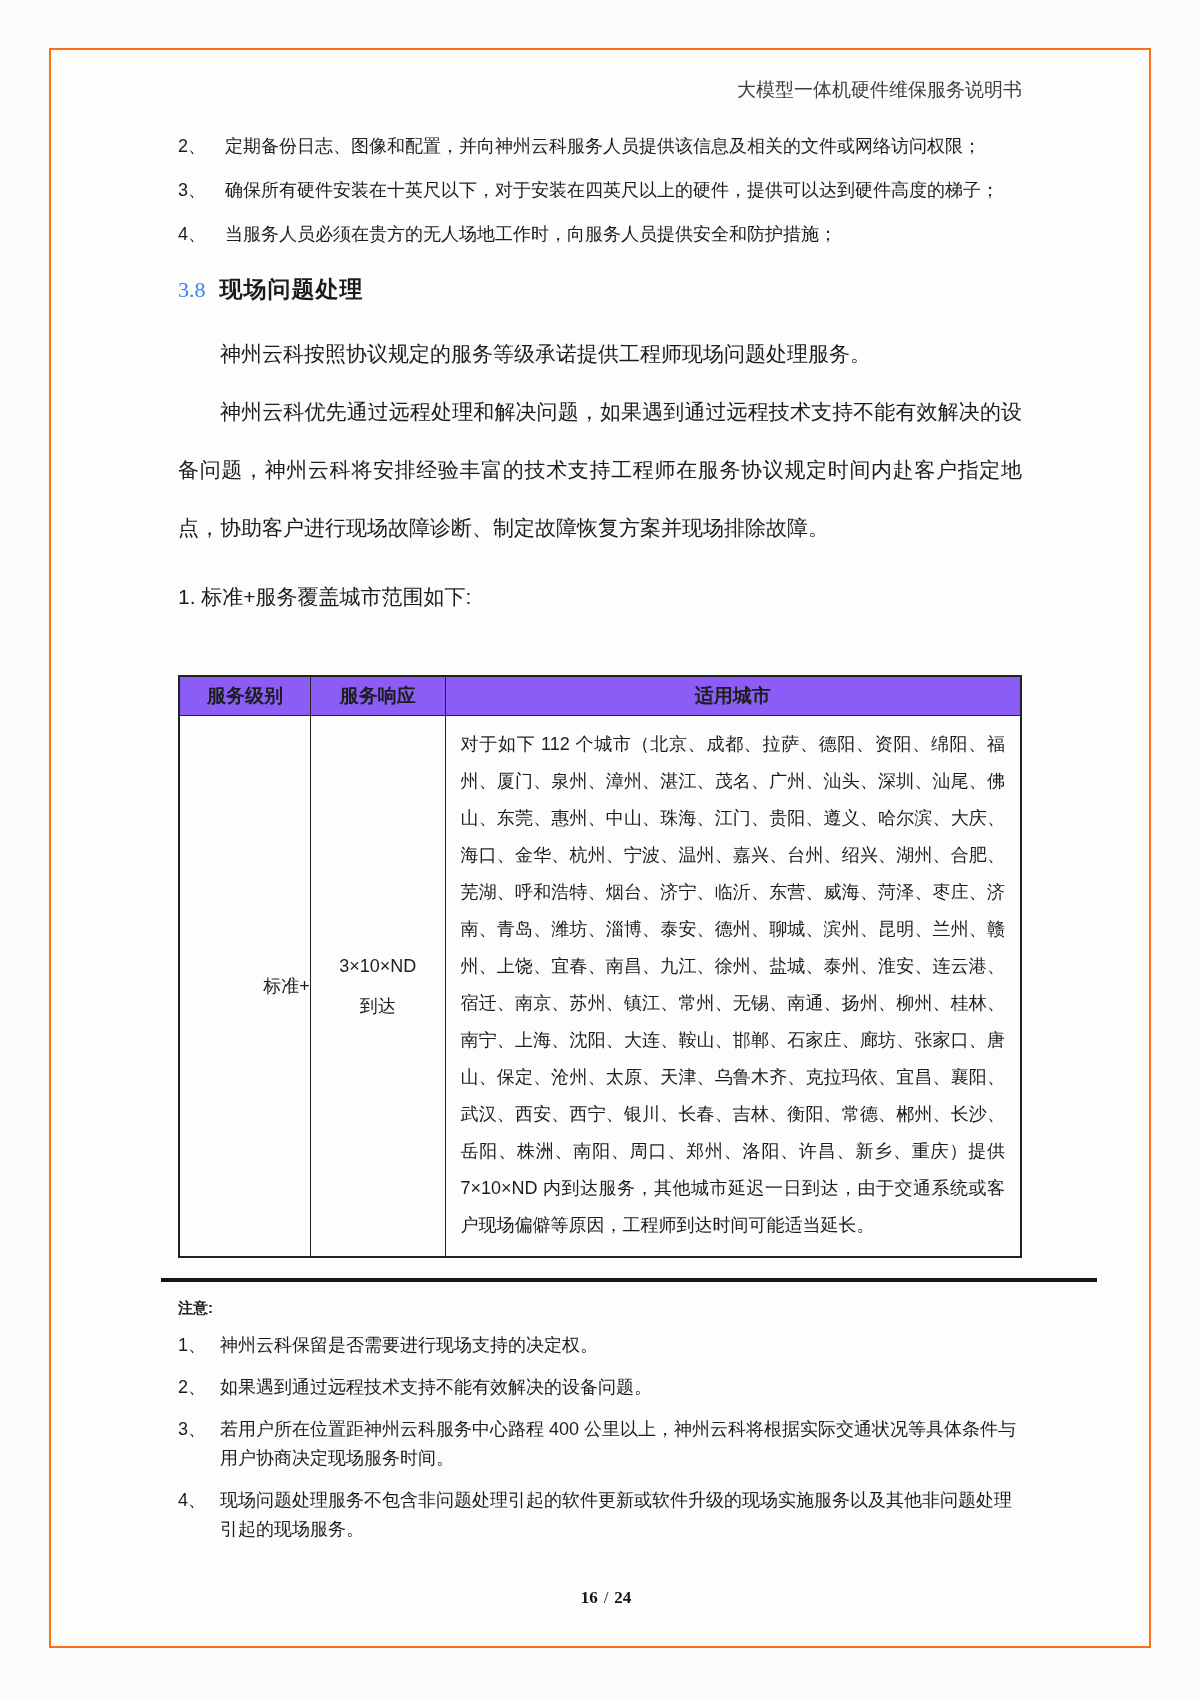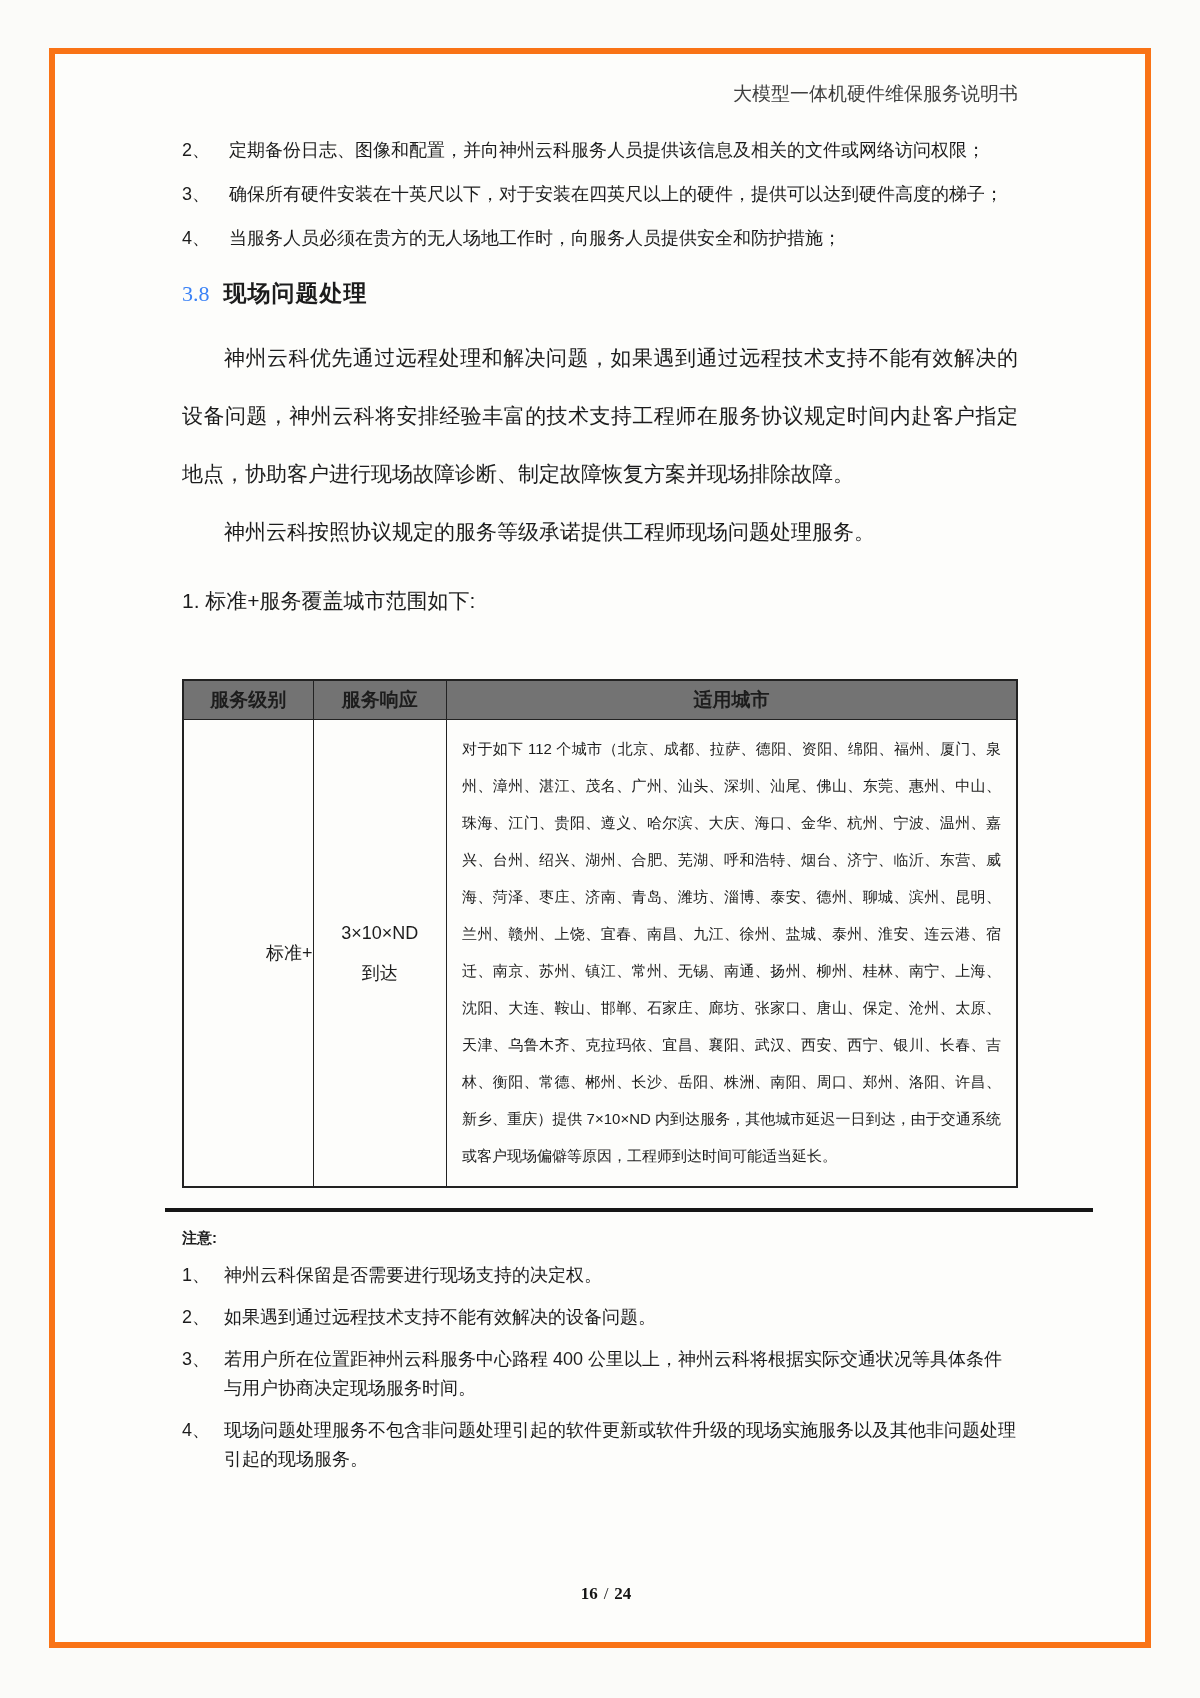--- a/index.html
+++ b/index.html
@@ -8,21 +8,21 @@
     width: 1200px; height: 1698px;
     position: relative;
     font-family: "Liberation Sans", "DejaVu Sans", sans-serif;
     color: #1c1c1c;
     overflow: hidden;
   }
   .page-border {
     position: absolute;
     left: 49px; top: 48px;
     width: 1102px; height: 1600px;
-    border: 6px solid #f97316;
+    border: 2px solid #f97316;
     background: #fdfdfb;
     padding: 0 127px;
   }
   .doc-header {
     margin-top: 27px;
     text-align: right;
     font-family: "Liberation Serif", "DejaVu Serif", serif;
     font-size: 19px;
     color: #3e3e3e;
     line-height: 26px;
@@ -53,41 +53,41 @@
   table.coverage {
     margin-top: 64px;
     width: 100%;
     border-collapse: collapse;
     border: 2px solid #222;
   }
   table.coverage th, table.coverage td {
     border: 1.5px solid #222;
   }
   table.coverage th {
-    background: #737373;
+    background: #8b5cf6;
     height: 39px;
     font-size: 19px;
     font-weight: bold;
     text-align: center;
     vertical-align: middle;
   }
   .col-level  { width: 15.6%; }
   .col-resp   { width: 16.0%; }
   .col-cities { width: 68.4%; }
   td.cell-level {
     text-align: right; vertical-align: middle;
     font-size: 18px;
   }
   td.cell-resp {
     text-align: center; vertical-align: middle;
     font-size: 18px; line-height: 40px;
   }
   td.cell-cities {
     padding: 10px 15px 12px 15px;
-    font-size: 15px;
+    font-size: 18px;
     line-height: 37px;
     text-align: justify;
     text-justify: inter-ideograph;
     vertical-align: top;
   }
   .divider {
     margin-top: 20px;
     margin-left: -17px;
     margin-right: -75px;
     height: 4px;
@@ -133,22 +133,22 @@
       <span class="txt">当服务人员必须在贵方的无人场地工作时，向服务人员提供安全和防护措施；</span>
     </div>
   </div>
 
   <div class="section-heading">
     <span class="sec-num">3.8</span>
     <span class="sec-title">现场问题处理</span>
   </div>
 
   <div class="body-block">
+    <p class="body-para">神州云科按照协议规定的服务等级承诺提供工程师现场问题处理服务。</p>
     <p class="body-para">神州云科优先通过远程处理和解决问题，如果遇到通过远程技术支持不能有效解决的设备问题，神州云科将安排经验丰富的技术支持工程师在服务协议规定时间内赴客户指定地点，协助客户进行现场故障诊断、制定故障恢复方案并现场排除故障。</p>
-    <p class="body-para">神州云科按照协议规定的服务等级承诺提供工程师现场问题处理服务。</p>
   </div>
 
   <div class="table-caption">1. 标准+服务覆盖城市范围如下:</div>
 
   <table class="coverage">
     <colgroup>
       <col class="col-level">
       <col class="col-resp">
       <col class="col-cities">
     </colgroup>

